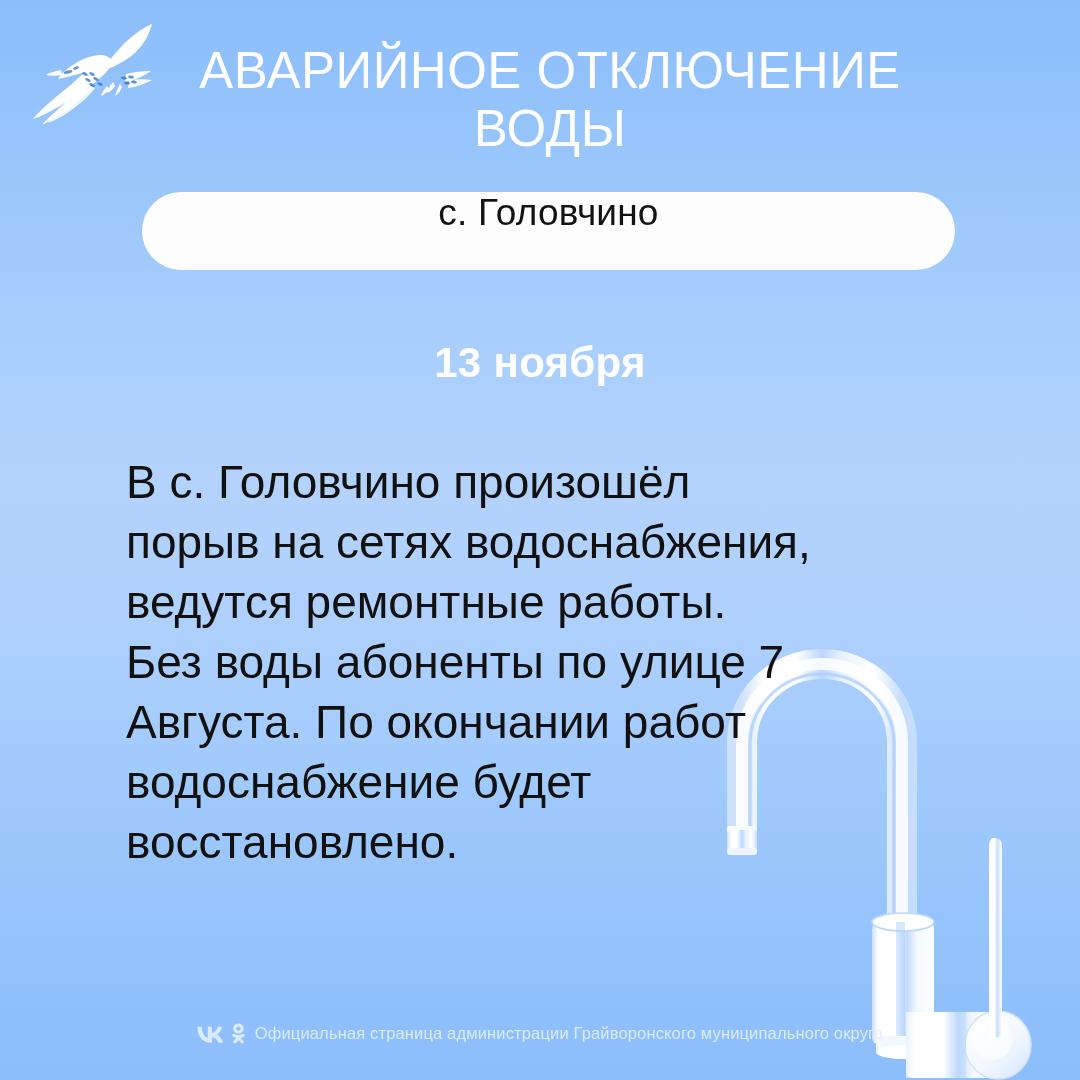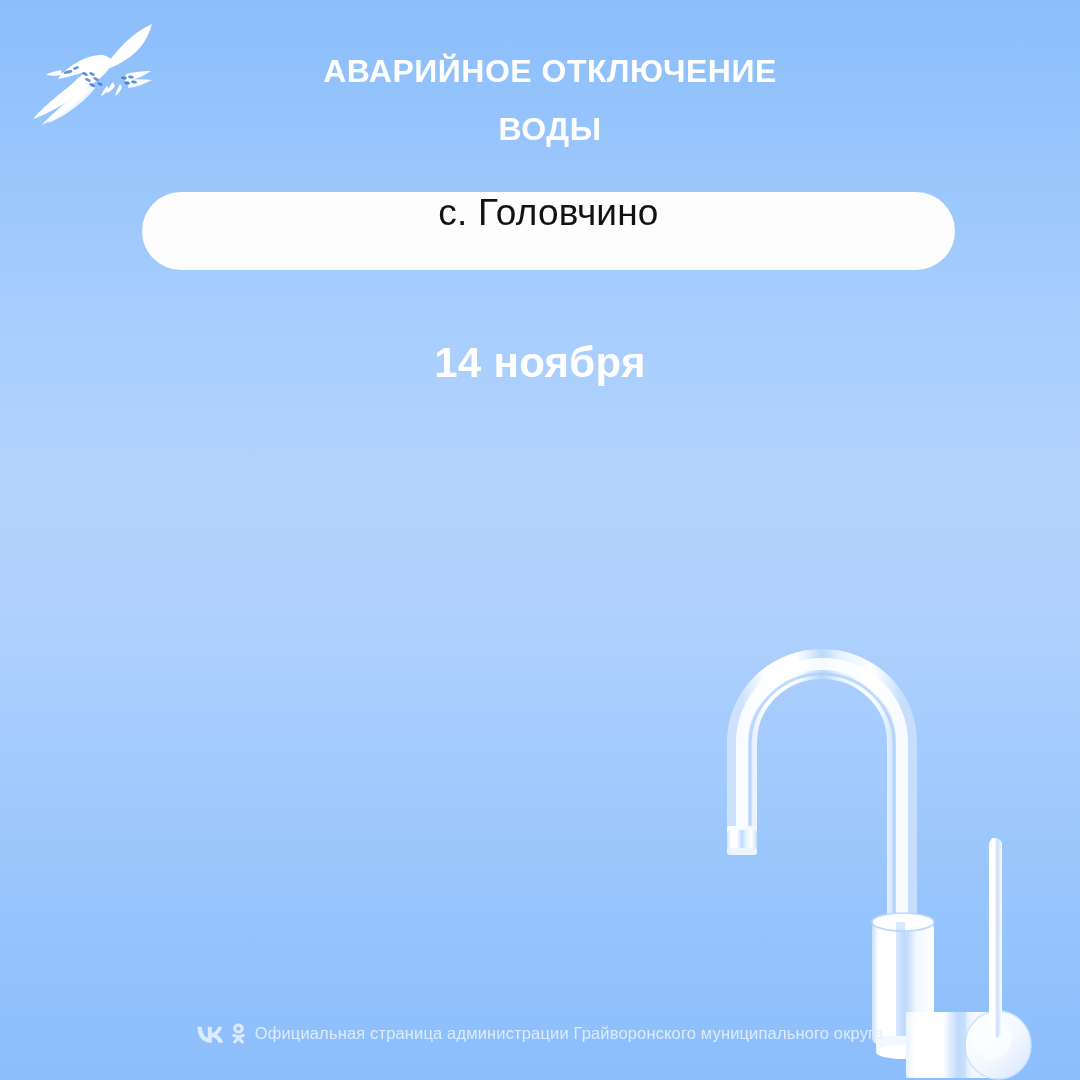--- a/index.html
+++ b/index.html
@@ -52,22 +52,22 @@
   .emblem svg { display: block; width: 100%; height: 100%; }
 
   
   .title {
     position: absolute;
     left: 180px;
     top: 42px;
     width: 740px;
     text-align: center;
     color: #ffffff;
-    font-size: 32px;
-    font-weight: bold;
+    font-size: 51px;
+    font-weight: normal;
     line-height: 58px;
     letter-spacing: 0.5px;
     text-transform: uppercase;
     white-space: pre-line;
   }
 
   
   .pill {
     position: absolute;
     left: 142px;
@@ -263,22 +263,29 @@
     </svg>
   </div>
 
   <div class="title">АВАРИЙНОЕ ОТКЛЮЧЕНИЕ
 ВОДЫ</div>
 
   <div class="pill">
     <span class="pill-text">с. Головчино</span>
   </div>
 
-  <div class="date">14 ноября</div>
-
+  <div class="date">13 ноября</div>
+
+  <div class="body-copy">В с. Головчино произошёл
+порыв на сетях водоснабжения,
+ведутся  ремонтные работы.
+Без воды абоненты по улице 7
+Августа. По окончании работ
+водоснабжение будет
+восстановлено.</div>
 
   <div class="footer">
     <span class="footer-icons">
       <span>
         <svg width="27" height="18" viewBox="0 0 27 18" xmlns="http://www.w3.org/2000/svg">
           <path fill="#dceafd" d="M14.4,14.7 C5.6,14.7 0.6,8.7 0.4,-1.3 L4.8,-1.3
             C4.9,6.0 8.2,9.1 10.8,9.8 L10.8,-1.3 L14.9,-1.3 L14.9,5.0
             C17.5,4.7 20.2,1.8 21.1,-1.3 L25.2,-1.3 C24.5,2.5 21.7,5.4 19.7,6.6
             C21.7,7.5 24.9,10.1 26.1,14.7 L21.6,14.7 C20.7,11.8 18.3,9.6 14.9,9.2
             L14.9,14.7 Z" transform="translate(0,3)"></path>

